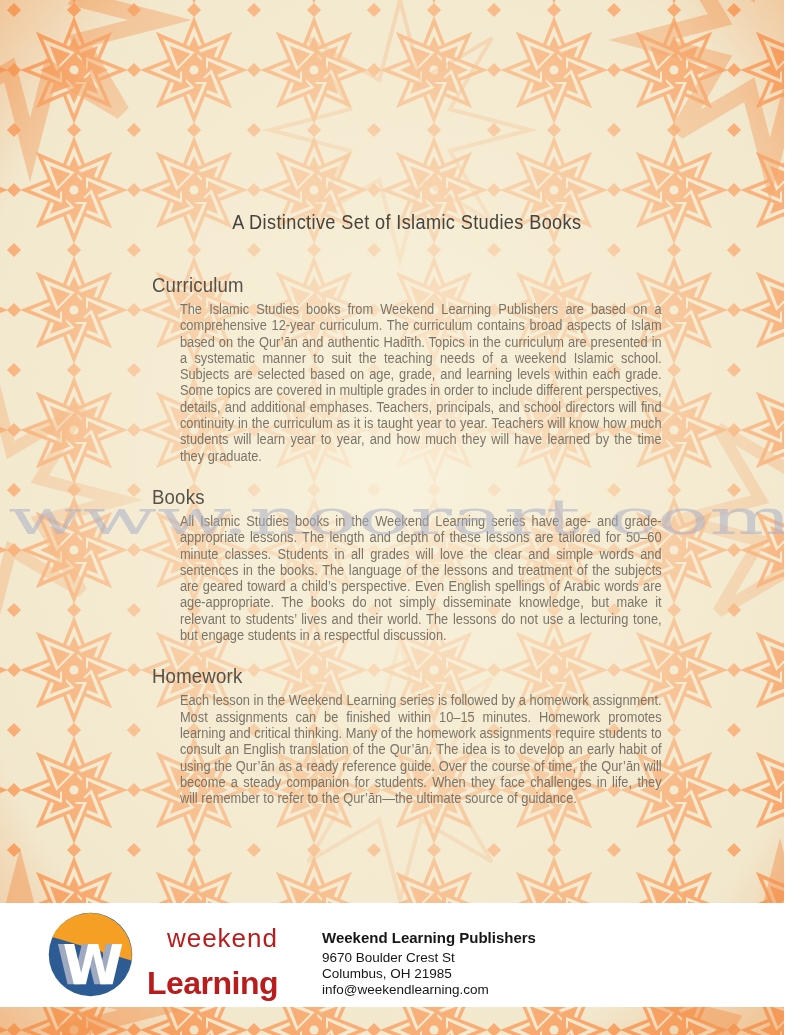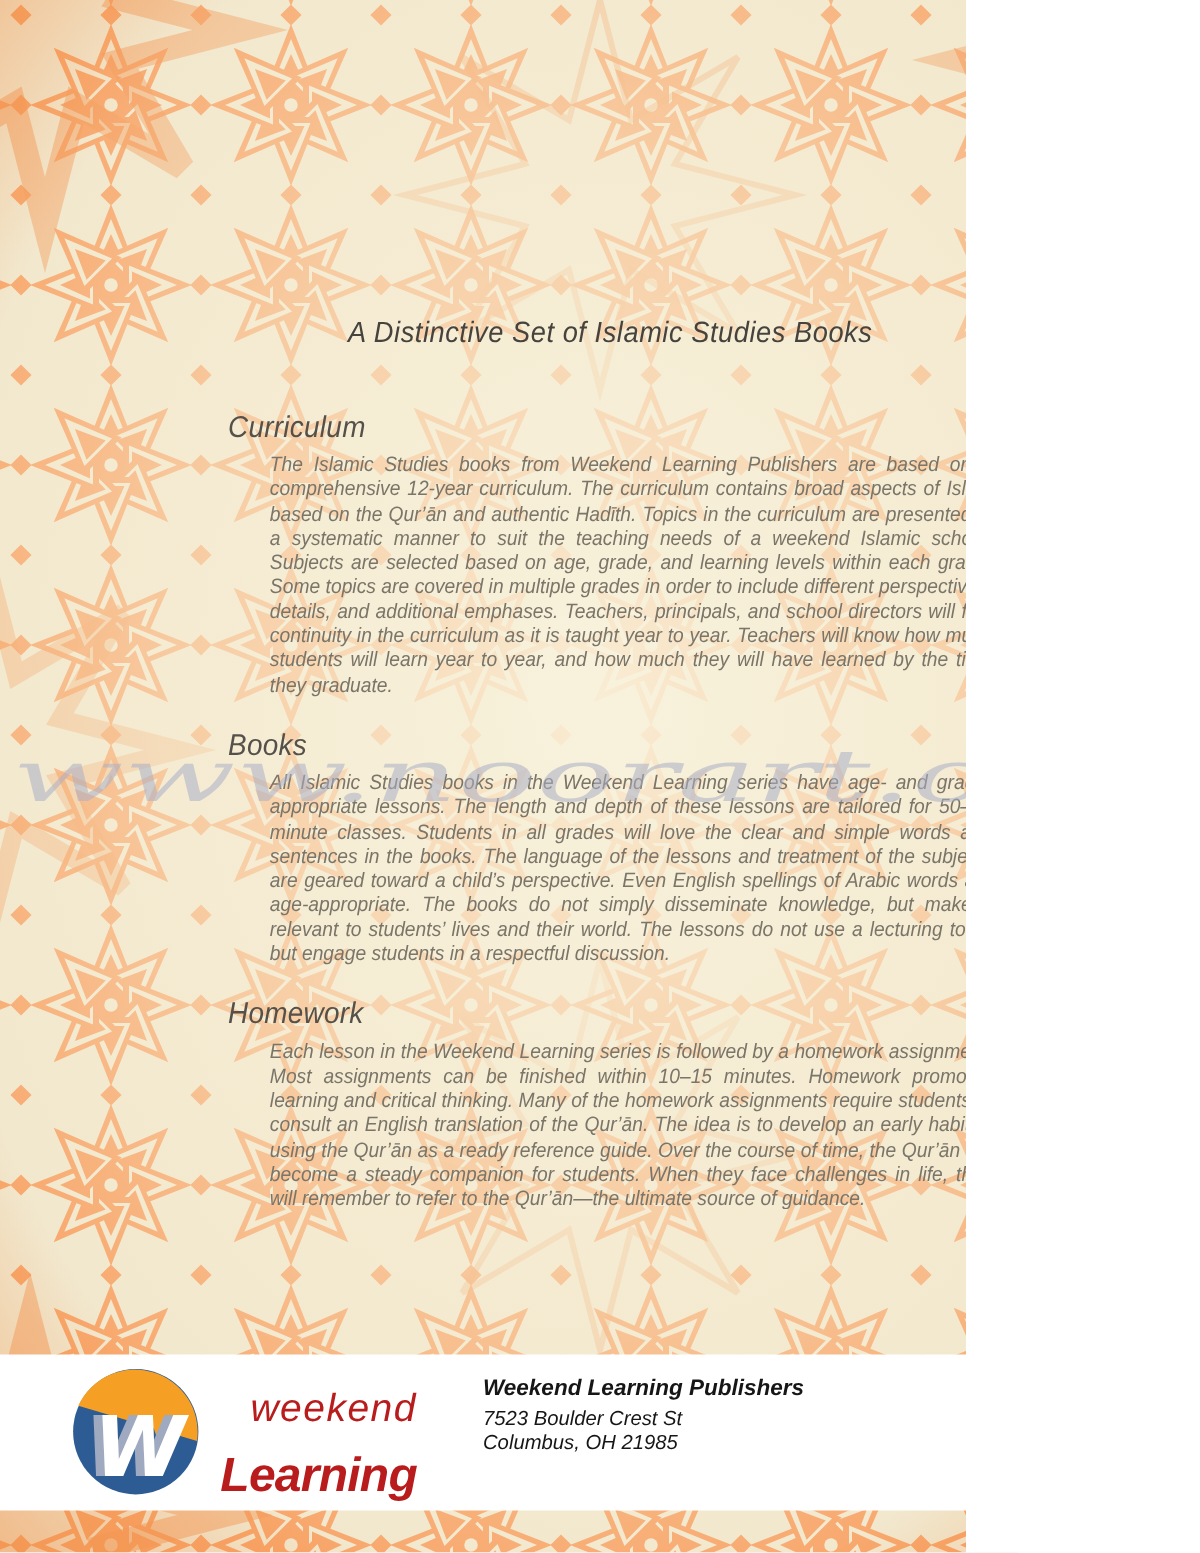--- a/index.html
+++ b/index.html
@@ -1,18 +1,18 @@
 <!DOCTYPE html>
 <html><head>
 <meta charset="utf-8">
 <style>
   html,body{margin:0;padding:0;background:#ffffff;}
   .page{
-    position:relative;width:644px;height:1035px;overflow:hidden;
-    background:#f1e7cd;font-family:"Liberation Sans",sans-serif;font-style:italic;
+    position:relative;width:784px;height:1035px;overflow:hidden;
+    background:#f1e7cd;font-family:"Liberation Sans",sans-serif;
   }
   .bg-svg{position:absolute;left:0;top:0;width:800px;height:1035px;display:block;}
   
   .copy{
     position:absolute;left:152px;top:211px;width:548px;
     transform:scaleX(0.93);transform-origin:0 0;
   }
   .title{
     text-align:center;font-size:19.5px;font-weight:400;color:#46433e;
     letter-spacing:0.4px;margin:0 0 40px 0;
@@ -31,21 +31,21 @@
   .footer{
     position:absolute;left:0;top:903px;width:800px;height:104px;background:#ffffff;
   }
   .logo-svg{position:absolute;left:47px;top:8px;width:87px;height:87px;}
   .wordmark{
     position:absolute;left:128px;top:22px;width:150px;text-align:right;color:#b91c1c;
   }
   .wordmark .w1{font-size:26px;font-weight:400;letter-spacing:1px;line-height:26px;}
   .wordmark .w2{font-size:32px;font-weight:700;letter-spacing:-0.5px;line-height:30px;margin-top:17px;}
   .publisher{position:absolute;left:322px;top:10px;color:#161616;}
-  .publisher .name{font-size:15px;font-weight:700;margin:4px 0 4px 0;}
+  .publisher .name{font-size:15px;font-weight:700;margin:16px 0 4px 0;}
   .publisher .line{font-size:13.5px;line-height:15.8px;margin:0;}
 </style>
 </head>
 <body>
 
 <div class="page">
 
   <svg class="bg-svg" viewBox="0 0 800 1035" preserveAspectRatio="none" aria-hidden="true">
     <defs>
       <g id="ray">
@@ -135,18 +135,19 @@
       <text x="53" y="84" text-anchor="middle" font-family="DejaVu Sans, sans-serif" font-weight="bold" font-size="64" fill="#ffffff">W</text>
     </svg>
 
     <div class="wordmark">
       <div class="w1">weekend</div>
       <div class="w2">Learning</div>
     </div>
 
     <div class="publisher">
       <p class="name">Weekend Learning Publishers</p>
-      <p class="line">7523 Boulder Crest St</p>
+      <p class="line">9670 Boulder Crest St</p>
       <p class="line">Columbus, OH 21985</p>
+      <p class="line">info@weekendlearning.com</p>
     </div>
   </div>
 
 </div>
 
 </body></html>

